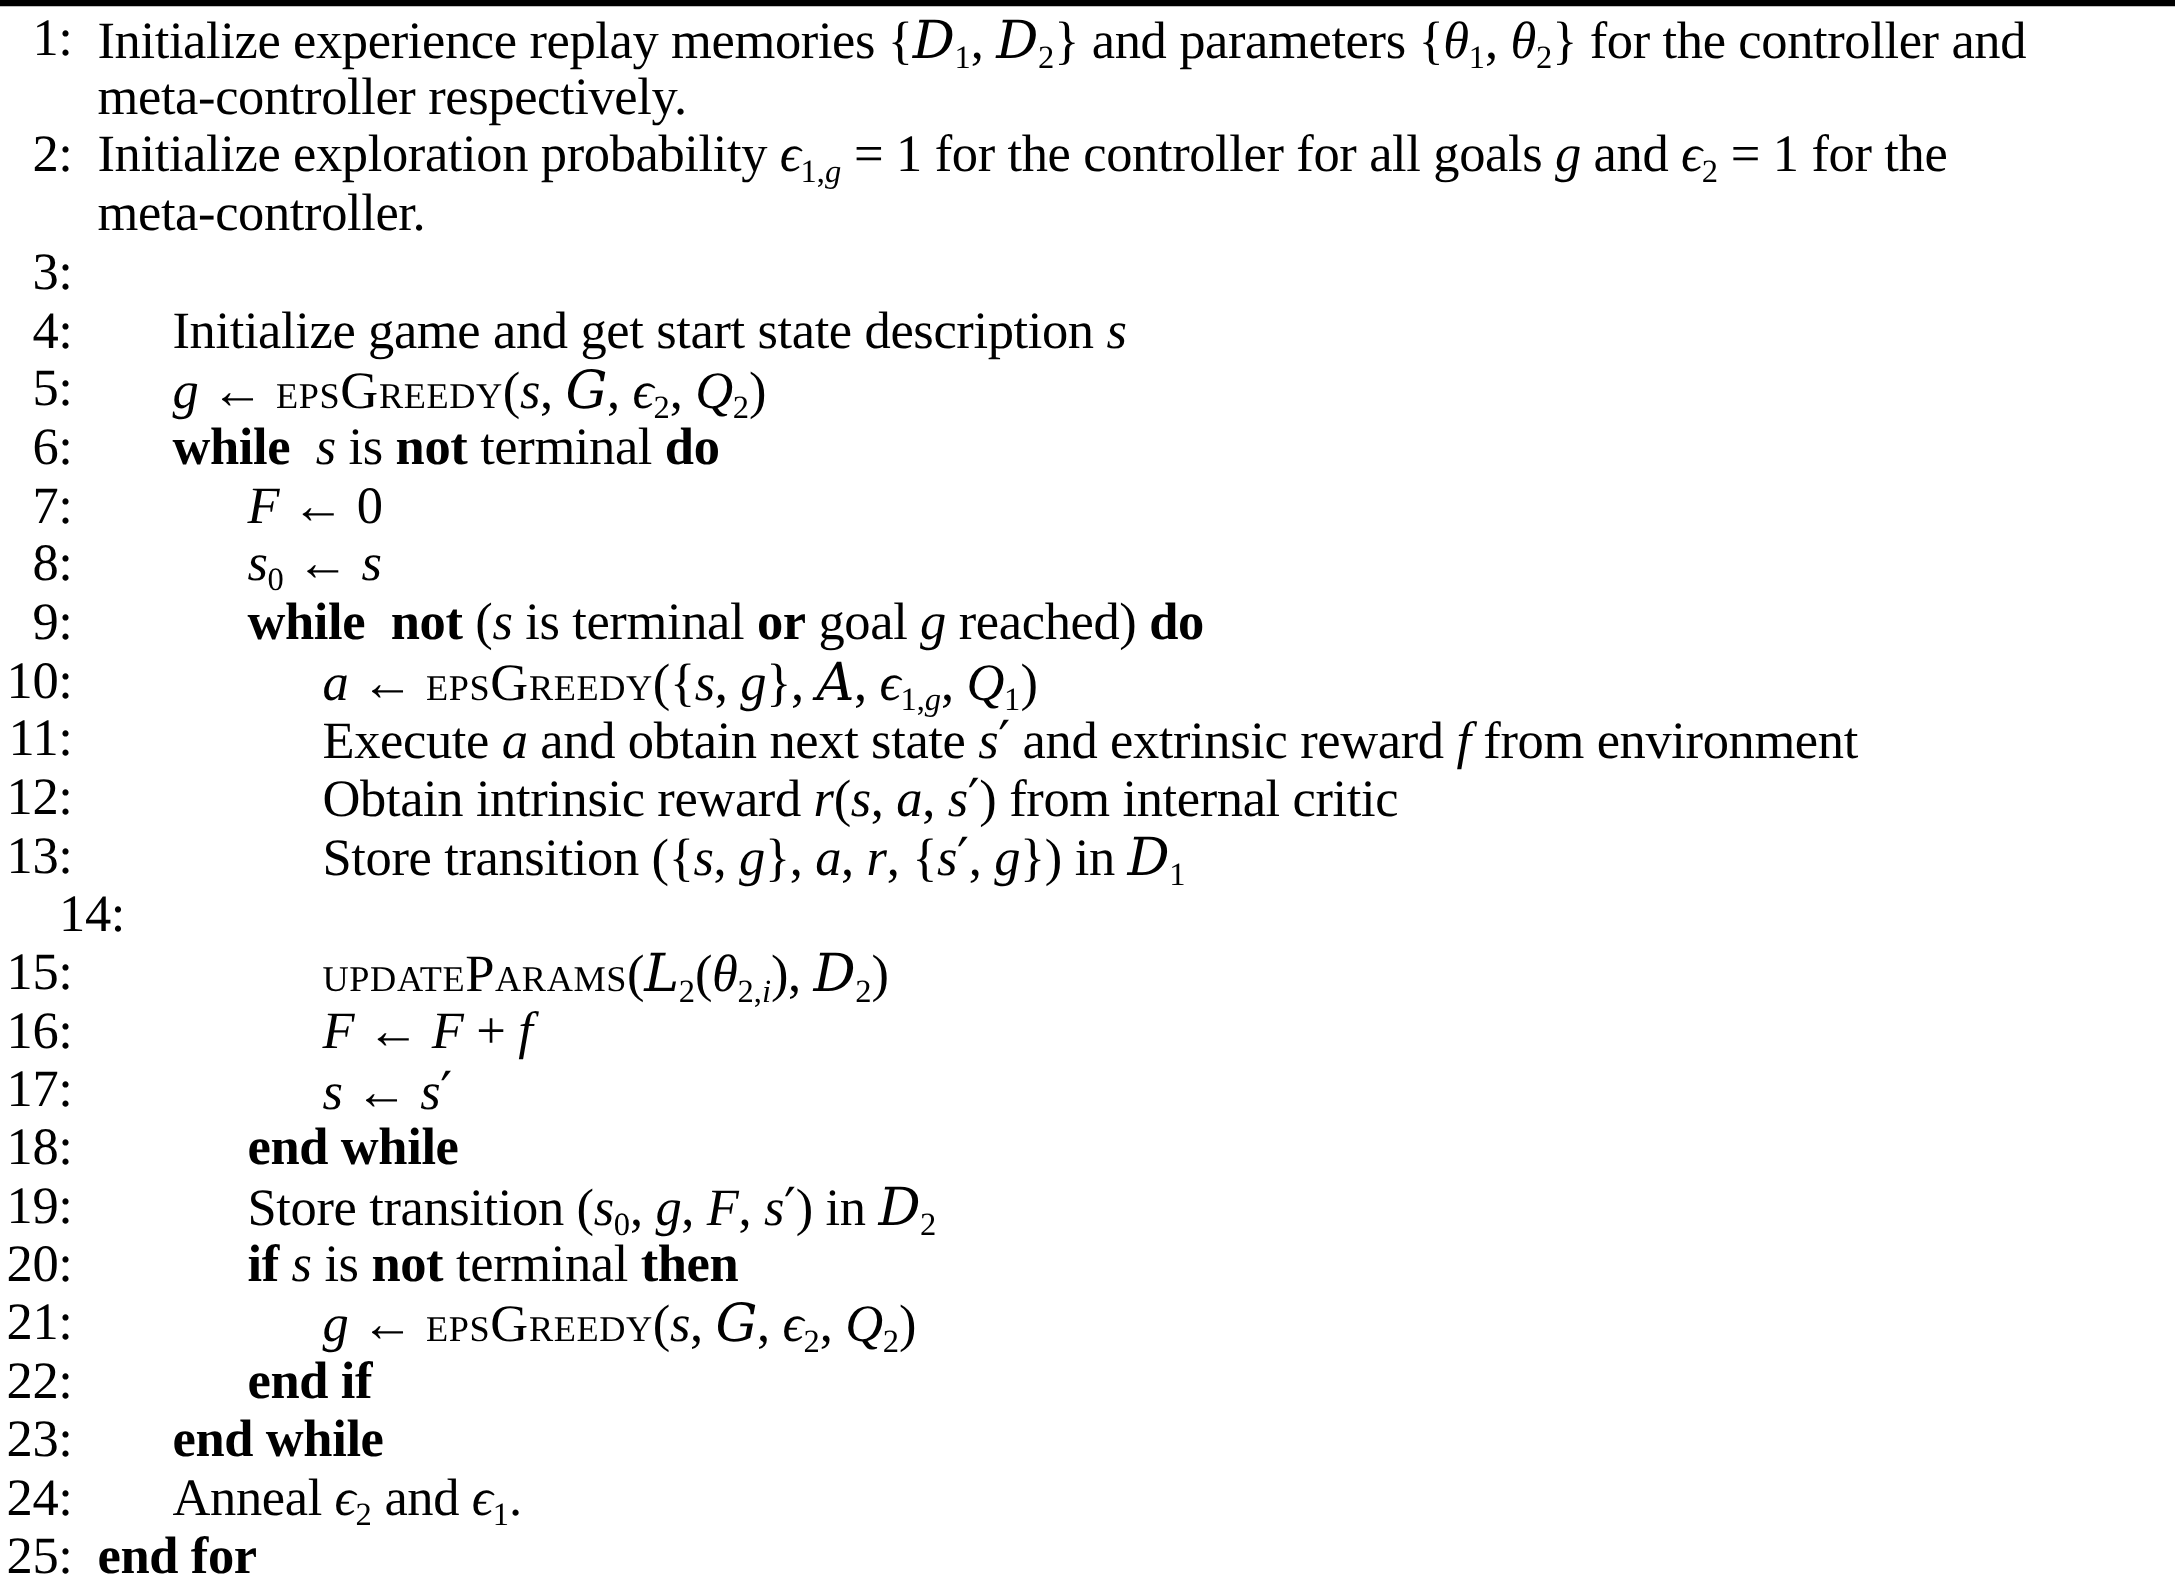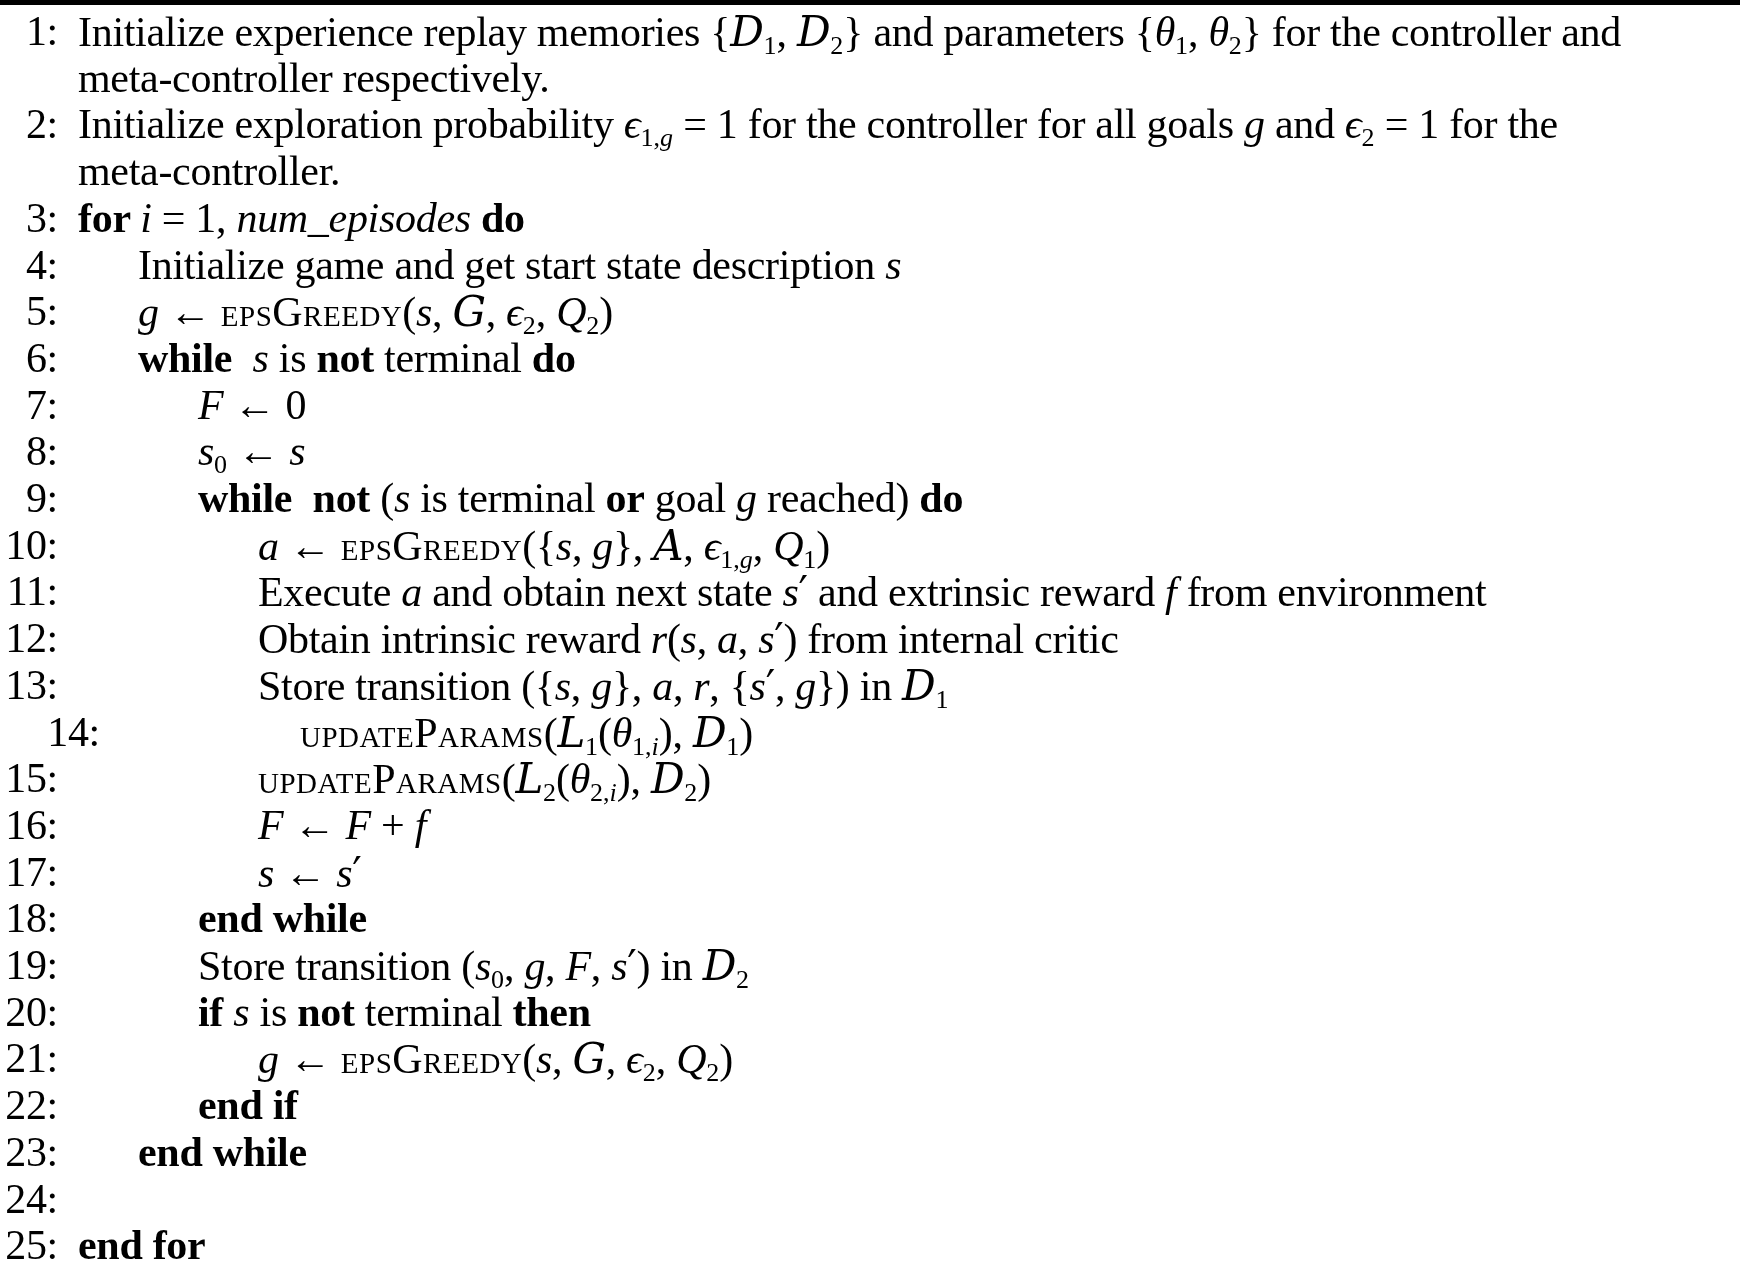--- a/index.html
+++ b/index.html
@@ -51,21 +51,20 @@
       <div class="row" style="top: 94.4px;">
         <span class="num">2:</span>
         <span class="ct" style="left: 78px;"><span class="t">Initialize exploration probability </span><span class="mi">ϵ</span><span class="sub">1,</span><span class="subi">g</span><span class="m"> = 1</span><span class="t"> for the controller for all goals </span><span class="mi">g</span><span class="t"> and </span><span class="mi">ϵ</span><span class="sub">2</span><span class="m"> = 1</span><span class="t"> for the</span></span>
       </div>
       <div class="row" style="top: 141.1px;">
         <span class="num"></span>
         <span class="ct" style="left: 78px;"><span class="t">meta-controller.</span></span>
       </div>
       <div class="row" style="top: 187.8px;">
         <span class="num">3:</span>
-        <span class="ct" style="left: 78px;"><span class="b">for </span><span class="mi">i</span><span class="m"> = 1, </span><span class="mi">num_episodes</span><span class="b"> do</span></span>
       </div>
       <div class="row" style="top: 234.5px;">
         <span class="num">4:</span>
         <span class="ct" style="left: 138px;"><span class="t">Initialize game and get start state description </span><span class="mi">s</span></span>
       </div>
       <div class="row" style="top: 281.2px;">
         <span class="num">5:</span>
         <span class="ct" style="left: 138px;"><span class="mi">g</span><span class="m"> ← </span><span class="sc">epsGreedy</span><span class="m">(</span><span class="mi">s</span><span class="m">, </span><span class="cal">G</span><span class="m">, </span><span class="mi">ϵ</span><span class="sub">2</span><span class="m">, </span><span class="mi">Q</span><span class="sub">2</span><span class="m">)</span></span>
       </div>
       <div class="row" style="top: 327.9px;">
@@ -95,21 +94,20 @@
       <div class="row" style="top: 608.1px;">
         <span class="num">12:</span>
         <span class="ct" style="left: 258px;"><span class="t">Obtain intrinsic reward </span><span class="mi">r</span><span class="m">(</span><span class="mi">s</span><span class="m">, </span><span class="mi">a</span><span class="m">, </span><span class="mi">s</span><span class="pr">′</span><span class="m">)</span><span class="t"> from internal critic</span></span>
       </div>
       <div class="row" style="top: 654.8px;">
         <span class="num">13:</span>
         <span class="ct" style="left: 258px;"><span class="t">Store transition </span><span class="m">({</span><span class="mi">s</span><span class="m">, </span><span class="mi">g</span><span class="m">}, </span><span class="mi">a</span><span class="m">, </span><span class="mi">r</span><span class="m">, {</span><span class="mi">s</span><span class="pr">′</span><span class="m">, </span><span class="mi">g</span><span class="m">})</span><span class="t"> in </span><span class="cal">D</span><span class="sub">1</span></span>
       </div>
       <div class="row" style="top: 701.5px; margin-left: 42px;">
         <span class="num">14:</span>
-        <span class="ct" style="left: 258px;"><span class="sc">updateParams</span><span class="m">(</span><span class="cal">L</span><span class="sub">1</span><span class="m">(</span><span class="mi">θ</span><span class="sub">1,</span><span class="subi">i</span><span class="m">), </span><span class="cal">D</span><span class="sub">1</span><span class="m">)</span></span>
       </div>
       <div class="row" style="top: 748.2px;">
         <span class="num">15:</span>
         <span class="ct" style="left: 258px;"><span class="sc">updateParams</span><span class="m">(</span><span class="cal">L</span><span class="sub">2</span><span class="m">(</span><span class="mi">θ</span><span class="sub">2,</span><span class="subi">i</span><span class="m">), </span><span class="cal">D</span><span class="sub">2</span><span class="m">)</span></span>
       </div>
       <div class="row" style="top: 794.9px;">
         <span class="num">16:</span>
         <span class="ct" style="left: 258px;"><span class="mi">F</span><span class="m"> ← </span><span class="mi">F</span><span class="m"> + </span><span class="mi">f</span></span>
       </div>
       <div class="row" style="top: 841.6px;">
@@ -135,19 +133,20 @@
       <div class="row" style="top: 1075.1px;">
         <span class="num">22:</span>
         <span class="ct" style="left: 198px;"><span class="b">end if</span></span>
       </div>
       <div class="row" style="top: 1121.8px; padding-left: 48px;">
         <span class="num">23:</span>
         <span class="ct" style="left: 138px;"><span class="b">end while</span></span>
       </div>
       <div class="row" style="top: 1168.5px;">
         <span class="num">24:</span>
+        <span class="ct" style="left: 138px;"><span class="t">Anneal </span><span class="mi">ϵ</span><span class="sub">2</span><span class="t"> and </span><span class="mi">ϵ</span><span class="sub">1</span><span class="t">.</span></span>
       </div>
       <div class="row" style="top: 1215.2px; padding-left: 48px;">
         <span class="num">25:</span>
         <span class="ct" style="left: 78px;"><span class="b">end for</span></span>
       </div>
     </div>
 </div>
 
 </body></html>

